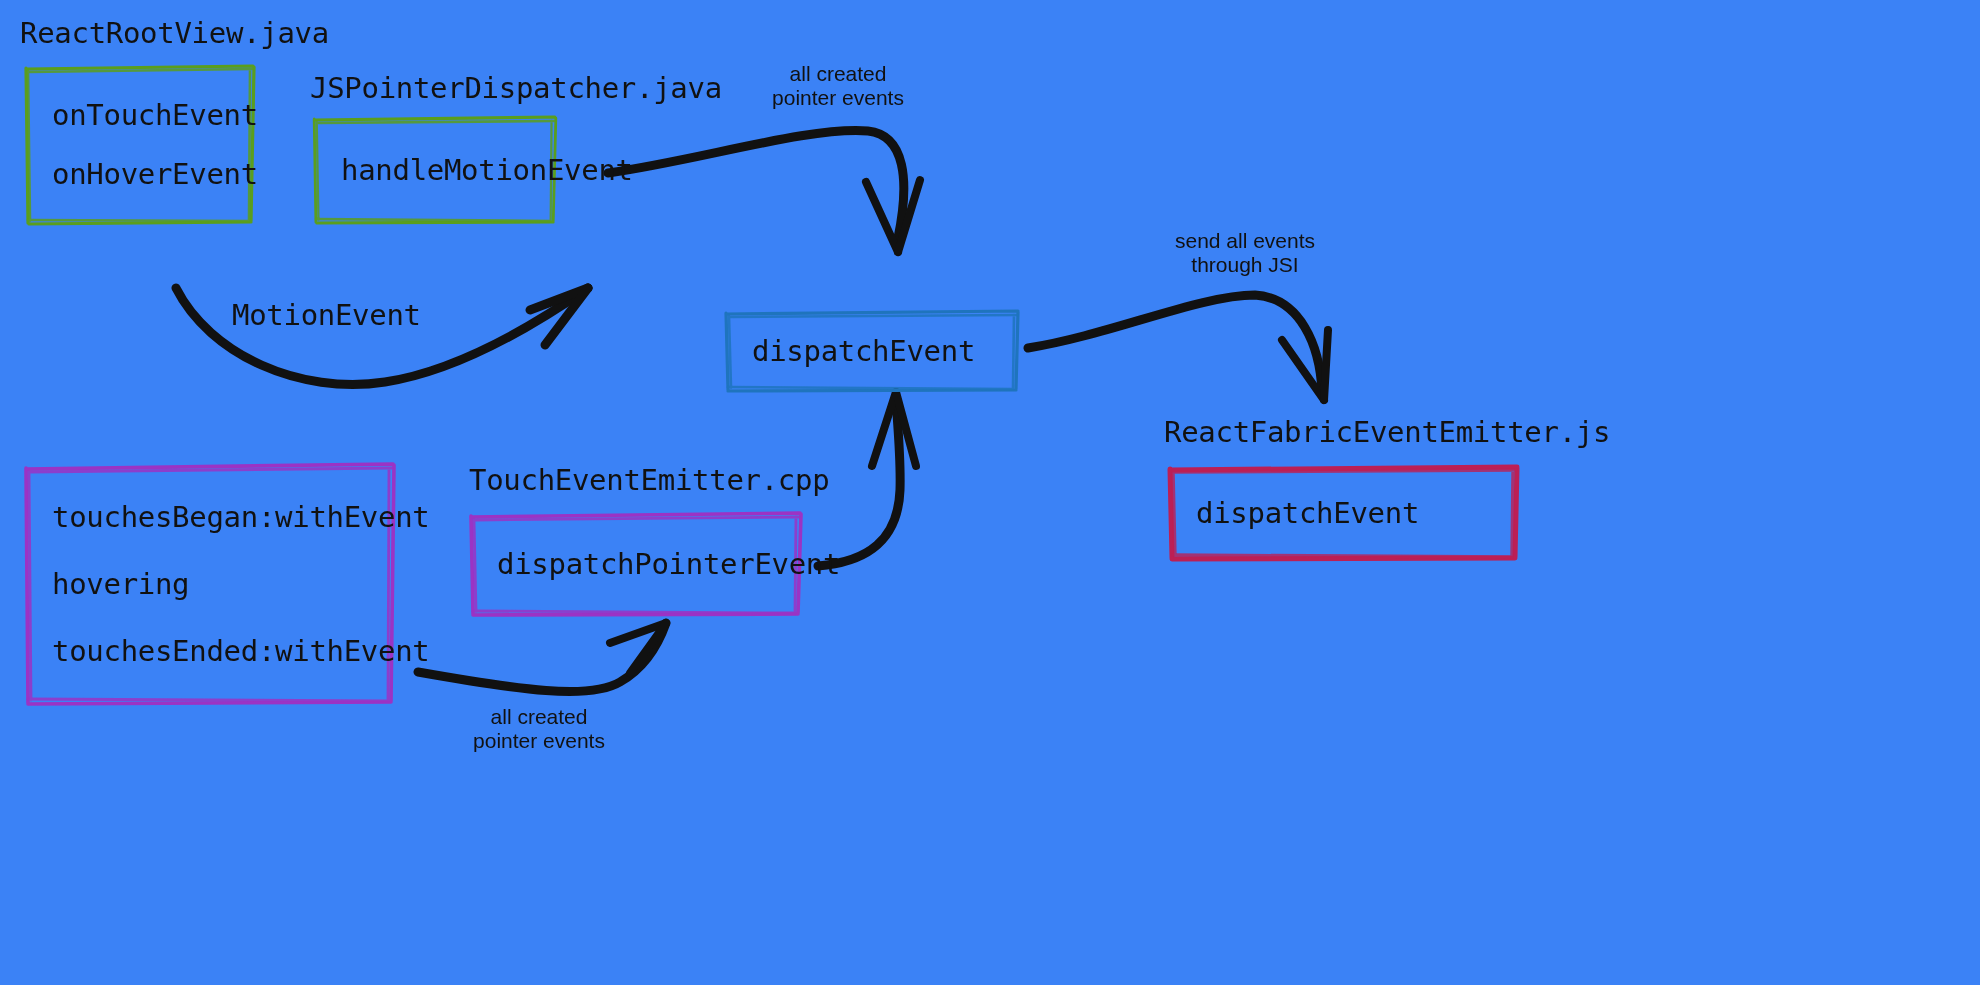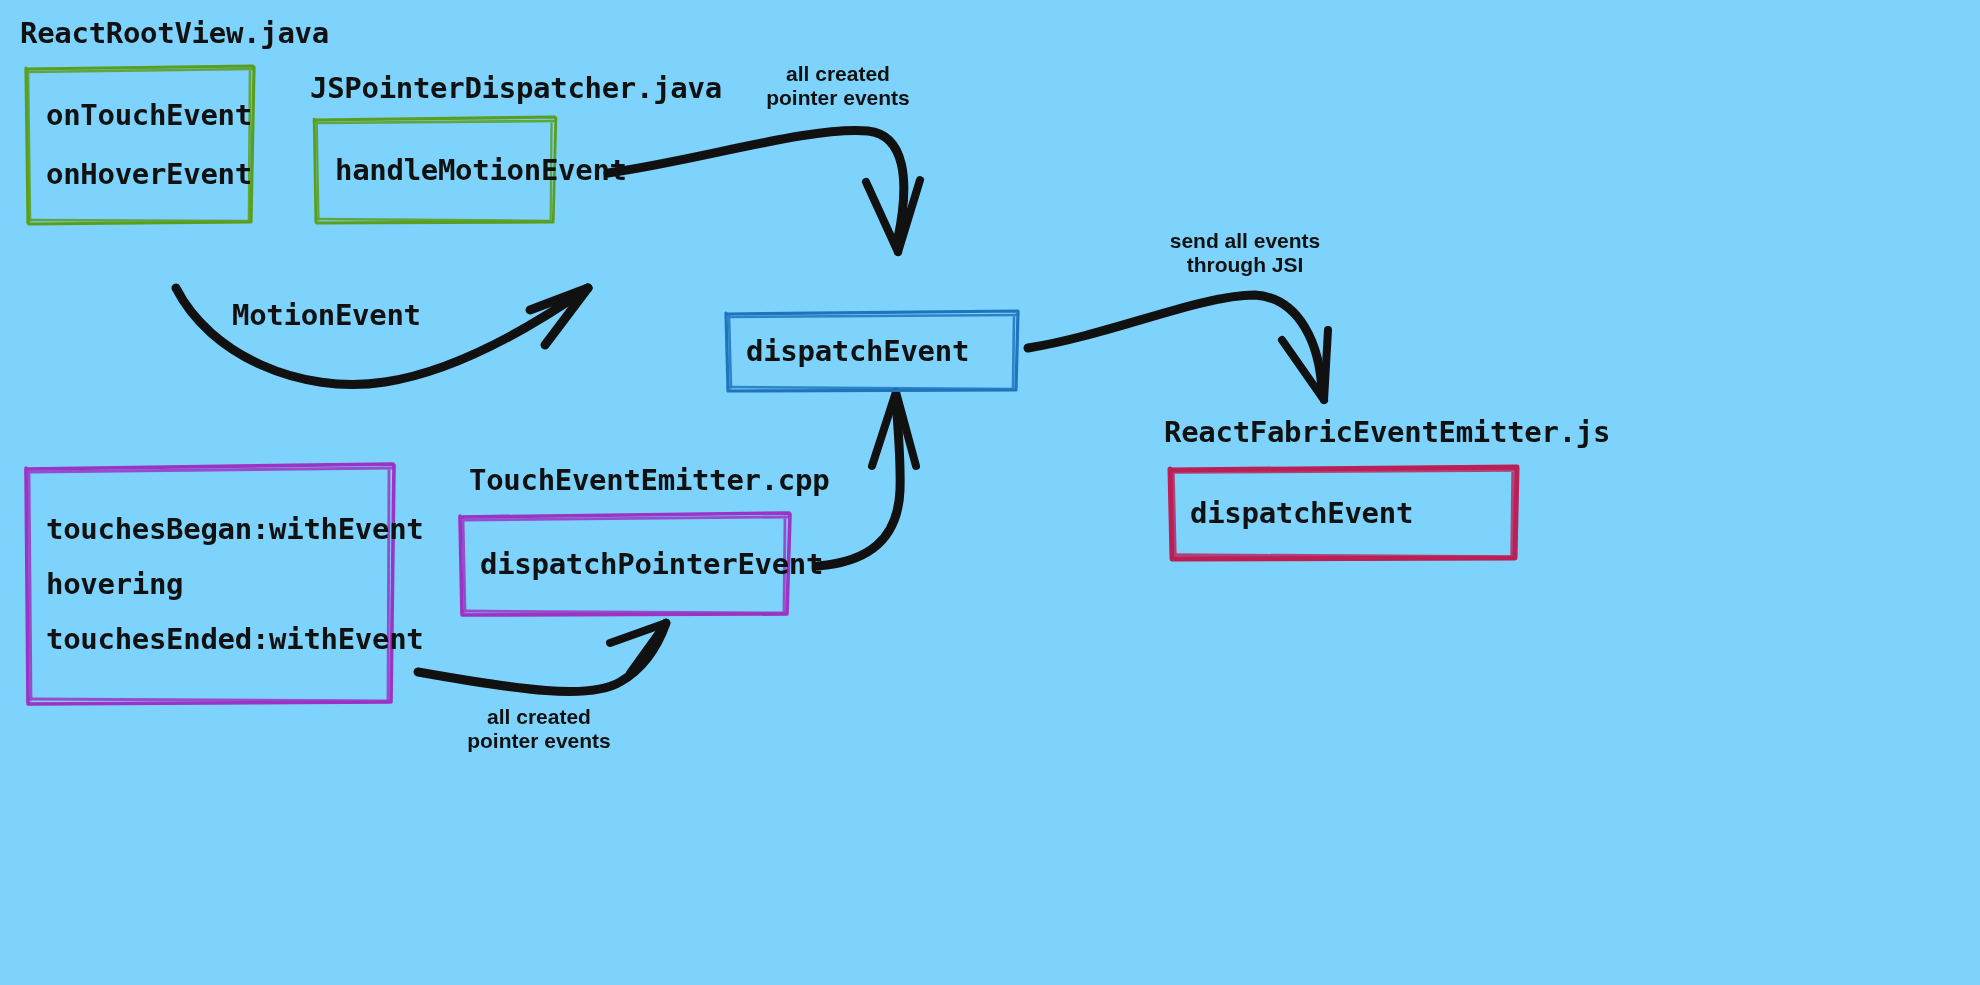--- a/index.html
+++ b/index.html
@@ -4,24 +4,23 @@
 <style>
   html, body {
     margin: 0;
     padding: 0;
     background: #ffffff;
   }
   #canvas {
     position: relative;
     width: 1980px;
     height: 985px;
-    background: #7dd3fc;
+    background: #3b82f6;
     overflow: hidden;
     font-family: "DejaVu Sans Mono", "Liberation Mono", monospace;
-    font-weight: bold;
   }
   .node-title {
     position: absolute;
     font-family: "DejaVu Sans Mono", "Liberation Mono", monospace;
     font-size: 29px;
     color: #111111;
     white-space: nowrap;
     letter-spacing: -0.3px;
   }
   .box {
@@ -38,21 +37,21 @@
     overflow: visible;
     pointer-events: none;
   }
   .box-body {
     position: absolute;
     left: 0; top: 0; right: 0; bottom: 0;
     display: flex;
     flex-direction: column;
     justify-content: center;
     box-sizing: border-box;
-    padding: 0 20px;
+    padding: 0 26px;
   }
   .box-line {
     font-family: "DejaVu Sans Mono", "Liberation Mono", monospace;
     font-size: 29px;
     color: #111111;
     white-space: nowrap;
     line-height: 1.0;
     letter-spacing: -0.3px;
   }
   .edge-label {
@@ -167,30 +166,30 @@
       <div class="box-line">dispatchEvent</div>
     </div>
   </div>
 
 
   <div class="box" style="left:26px; top:465px; width:368px; height:238px;">
     <svg class="sketch" viewBox="0 0 380 250" preserveAspectRatio="none">
       <path d="M7,10 L373,5 M374,6 L371,242 M371,243 L8,245 M8,244 L6,9" fill="none" stroke="#9b33c4" stroke-width="3.6" stroke-linecap="round"></path>
       <path d="M10,13 L372,9 M369,10 L368,241 M368,242 L8,240 M11,241 L9,12" fill="none" stroke="#9b33c4" stroke-width="2.8" stroke-linecap="round" opacity="0.85"></path>
     </svg>
-    <div class="box-body" style="gap:26px;">
+    <div class="box-body" style="gap:38px;">
       <div class="box-line">touchesBegan:withEvent</div>
       <div class="box-line">hovering</div>
       <div class="box-line">touchesEnded:withEvent</div>
     </div>
   </div>
 
   <div class="node-title" style="left:469px; top:463px;">TouchEventEmitter.cpp</div>
 
-  <div class="box" style="left:460px; top:514px; width:330px; height:100px;">
+  <div class="box" style="left:471px; top:514px; width:330px; height:100px;">
     <svg class="sketch" viewBox="0 0 342 112" preserveAspectRatio="none">
       <path d="M7,9 L335,5 M336,6 L333,105 M333,106 L8,107 M8,106 L6,8" fill="none" stroke="#9b33c4" stroke-width="3.6" stroke-linecap="round"></path>
       <path d="M10,12 L334,9 M331,9 L330,104 M330,105 L8,103 M11,104 L9,11" fill="none" stroke="#9b33c4" stroke-width="2.8" stroke-linecap="round" opacity="0.85"></path>
     </svg>
     <div class="box-body">
       <div class="box-line">dispatchPointerEvent</div>
     </div>
   </div>
 
   <div class="edge-label-mono" style="left:208px; top:298px; width:170px;margin-left:24px;">MotionEvent</div>

